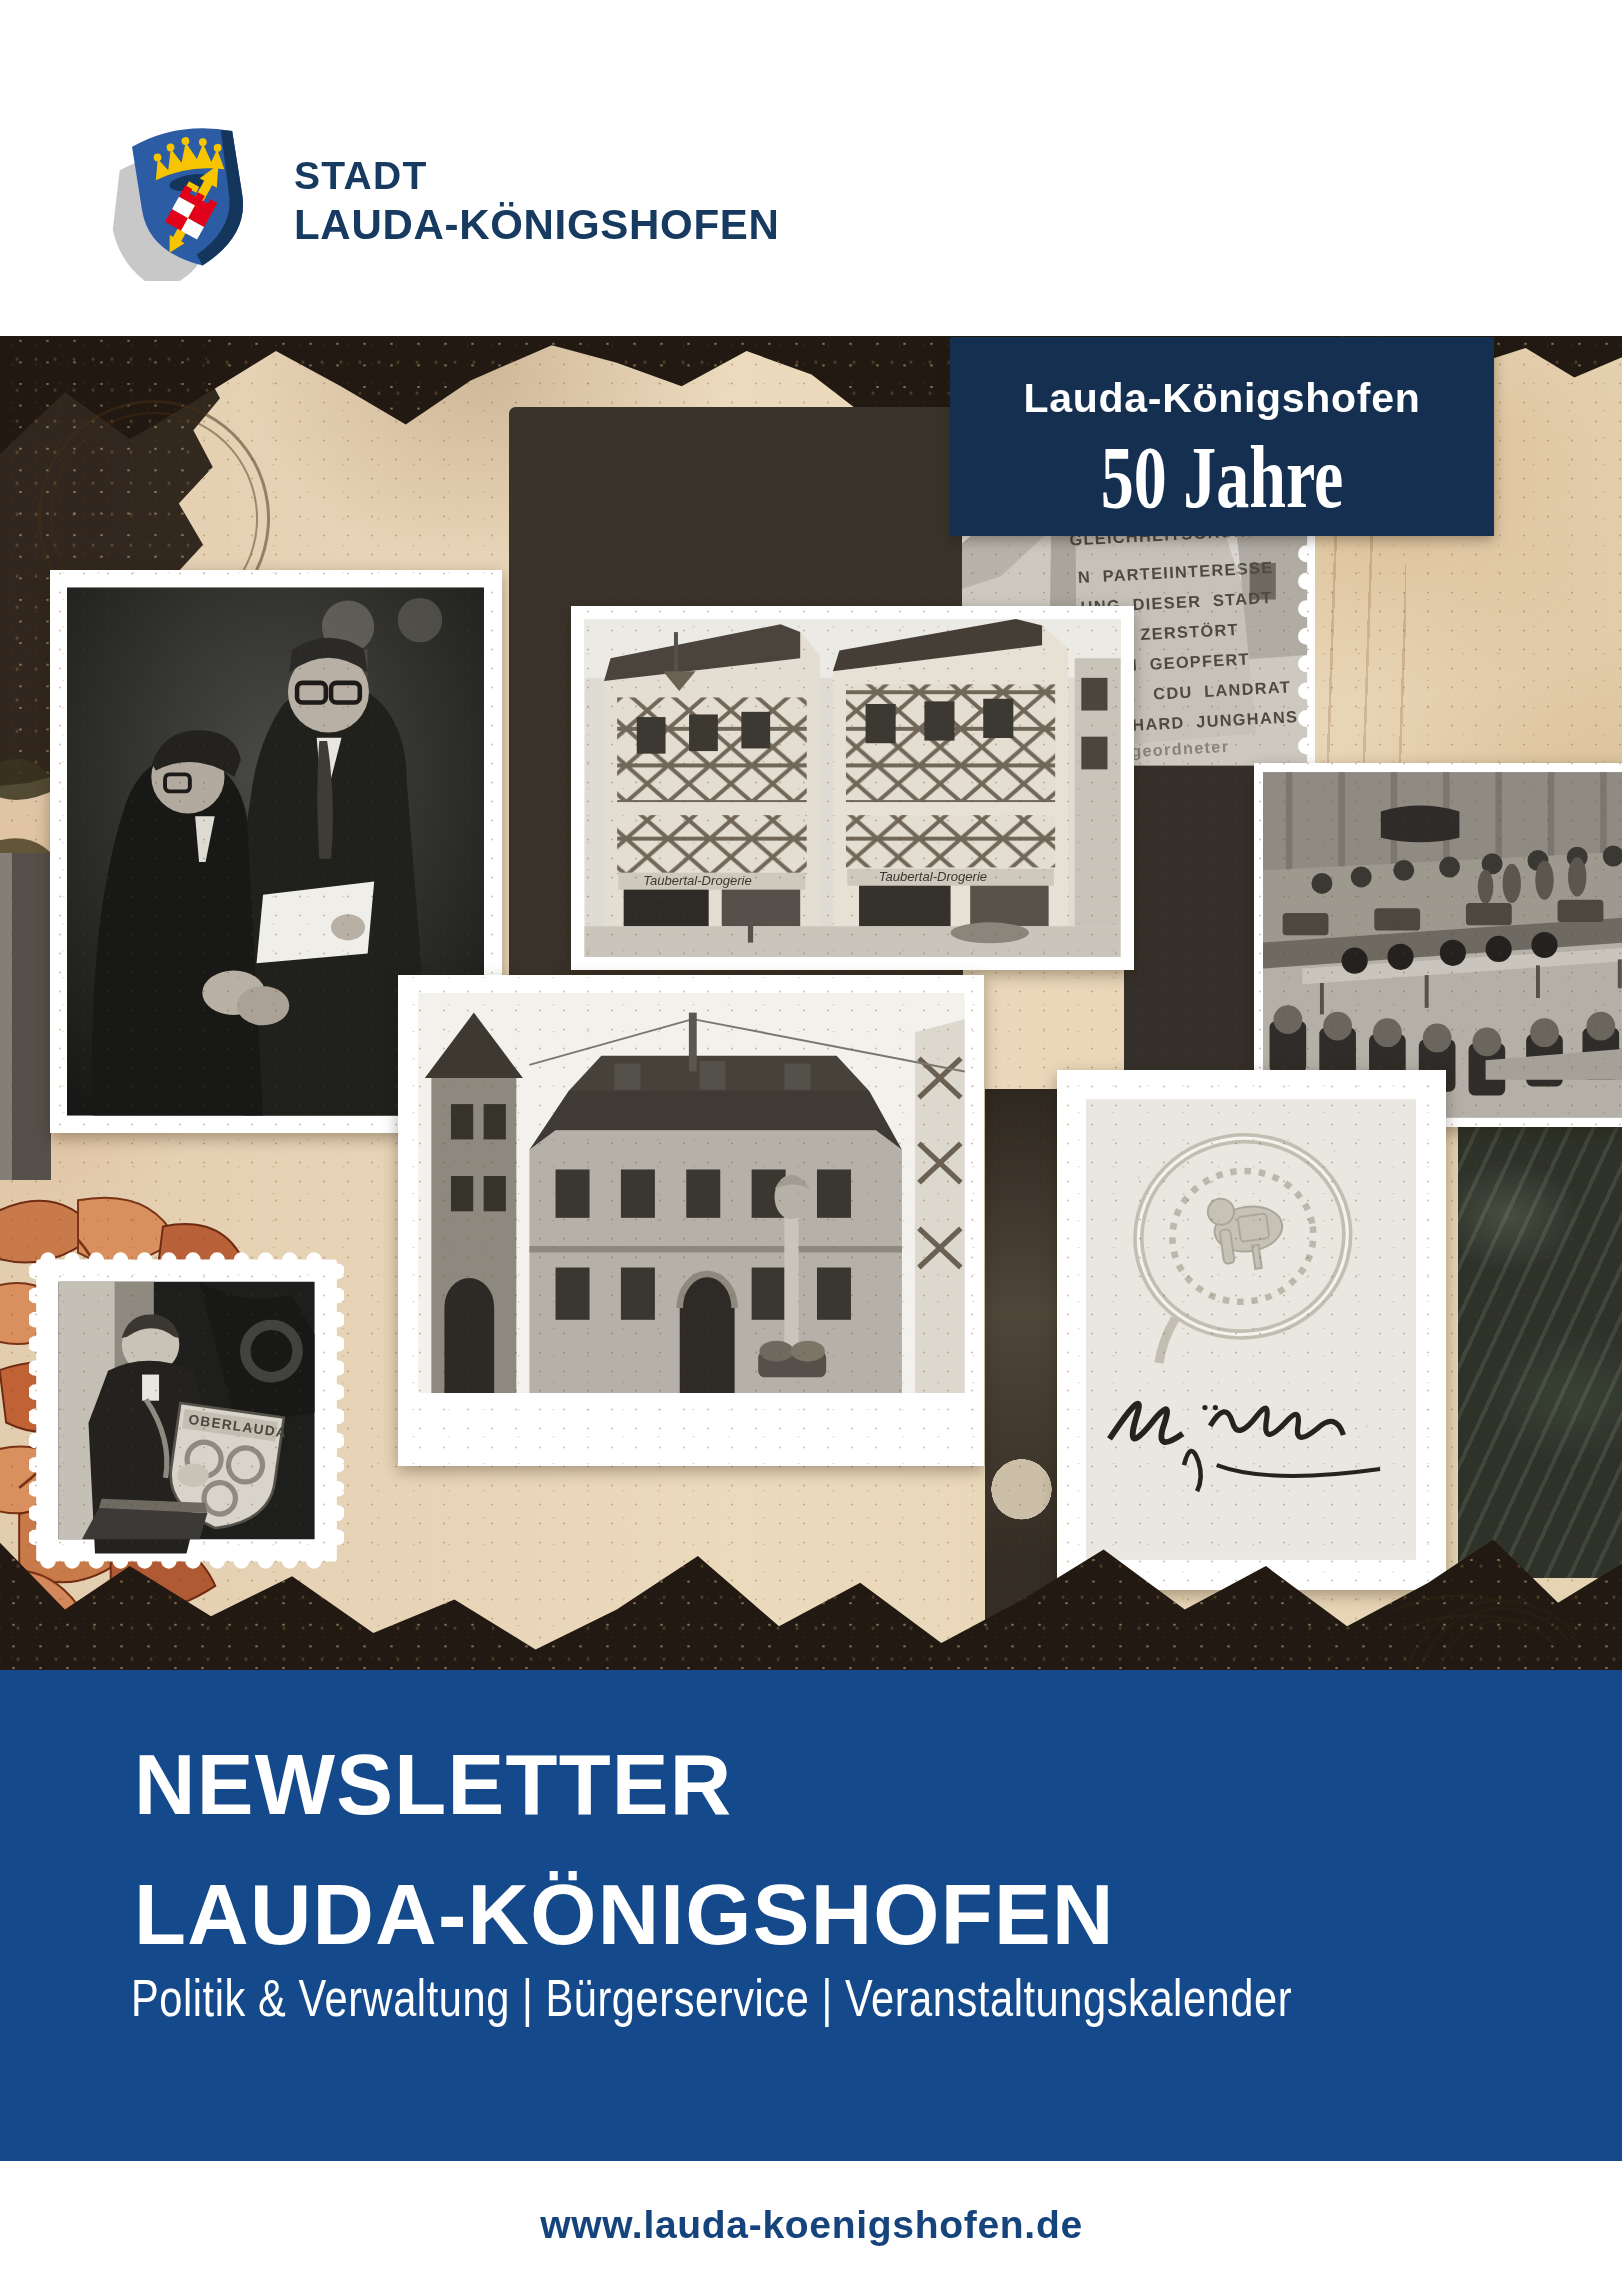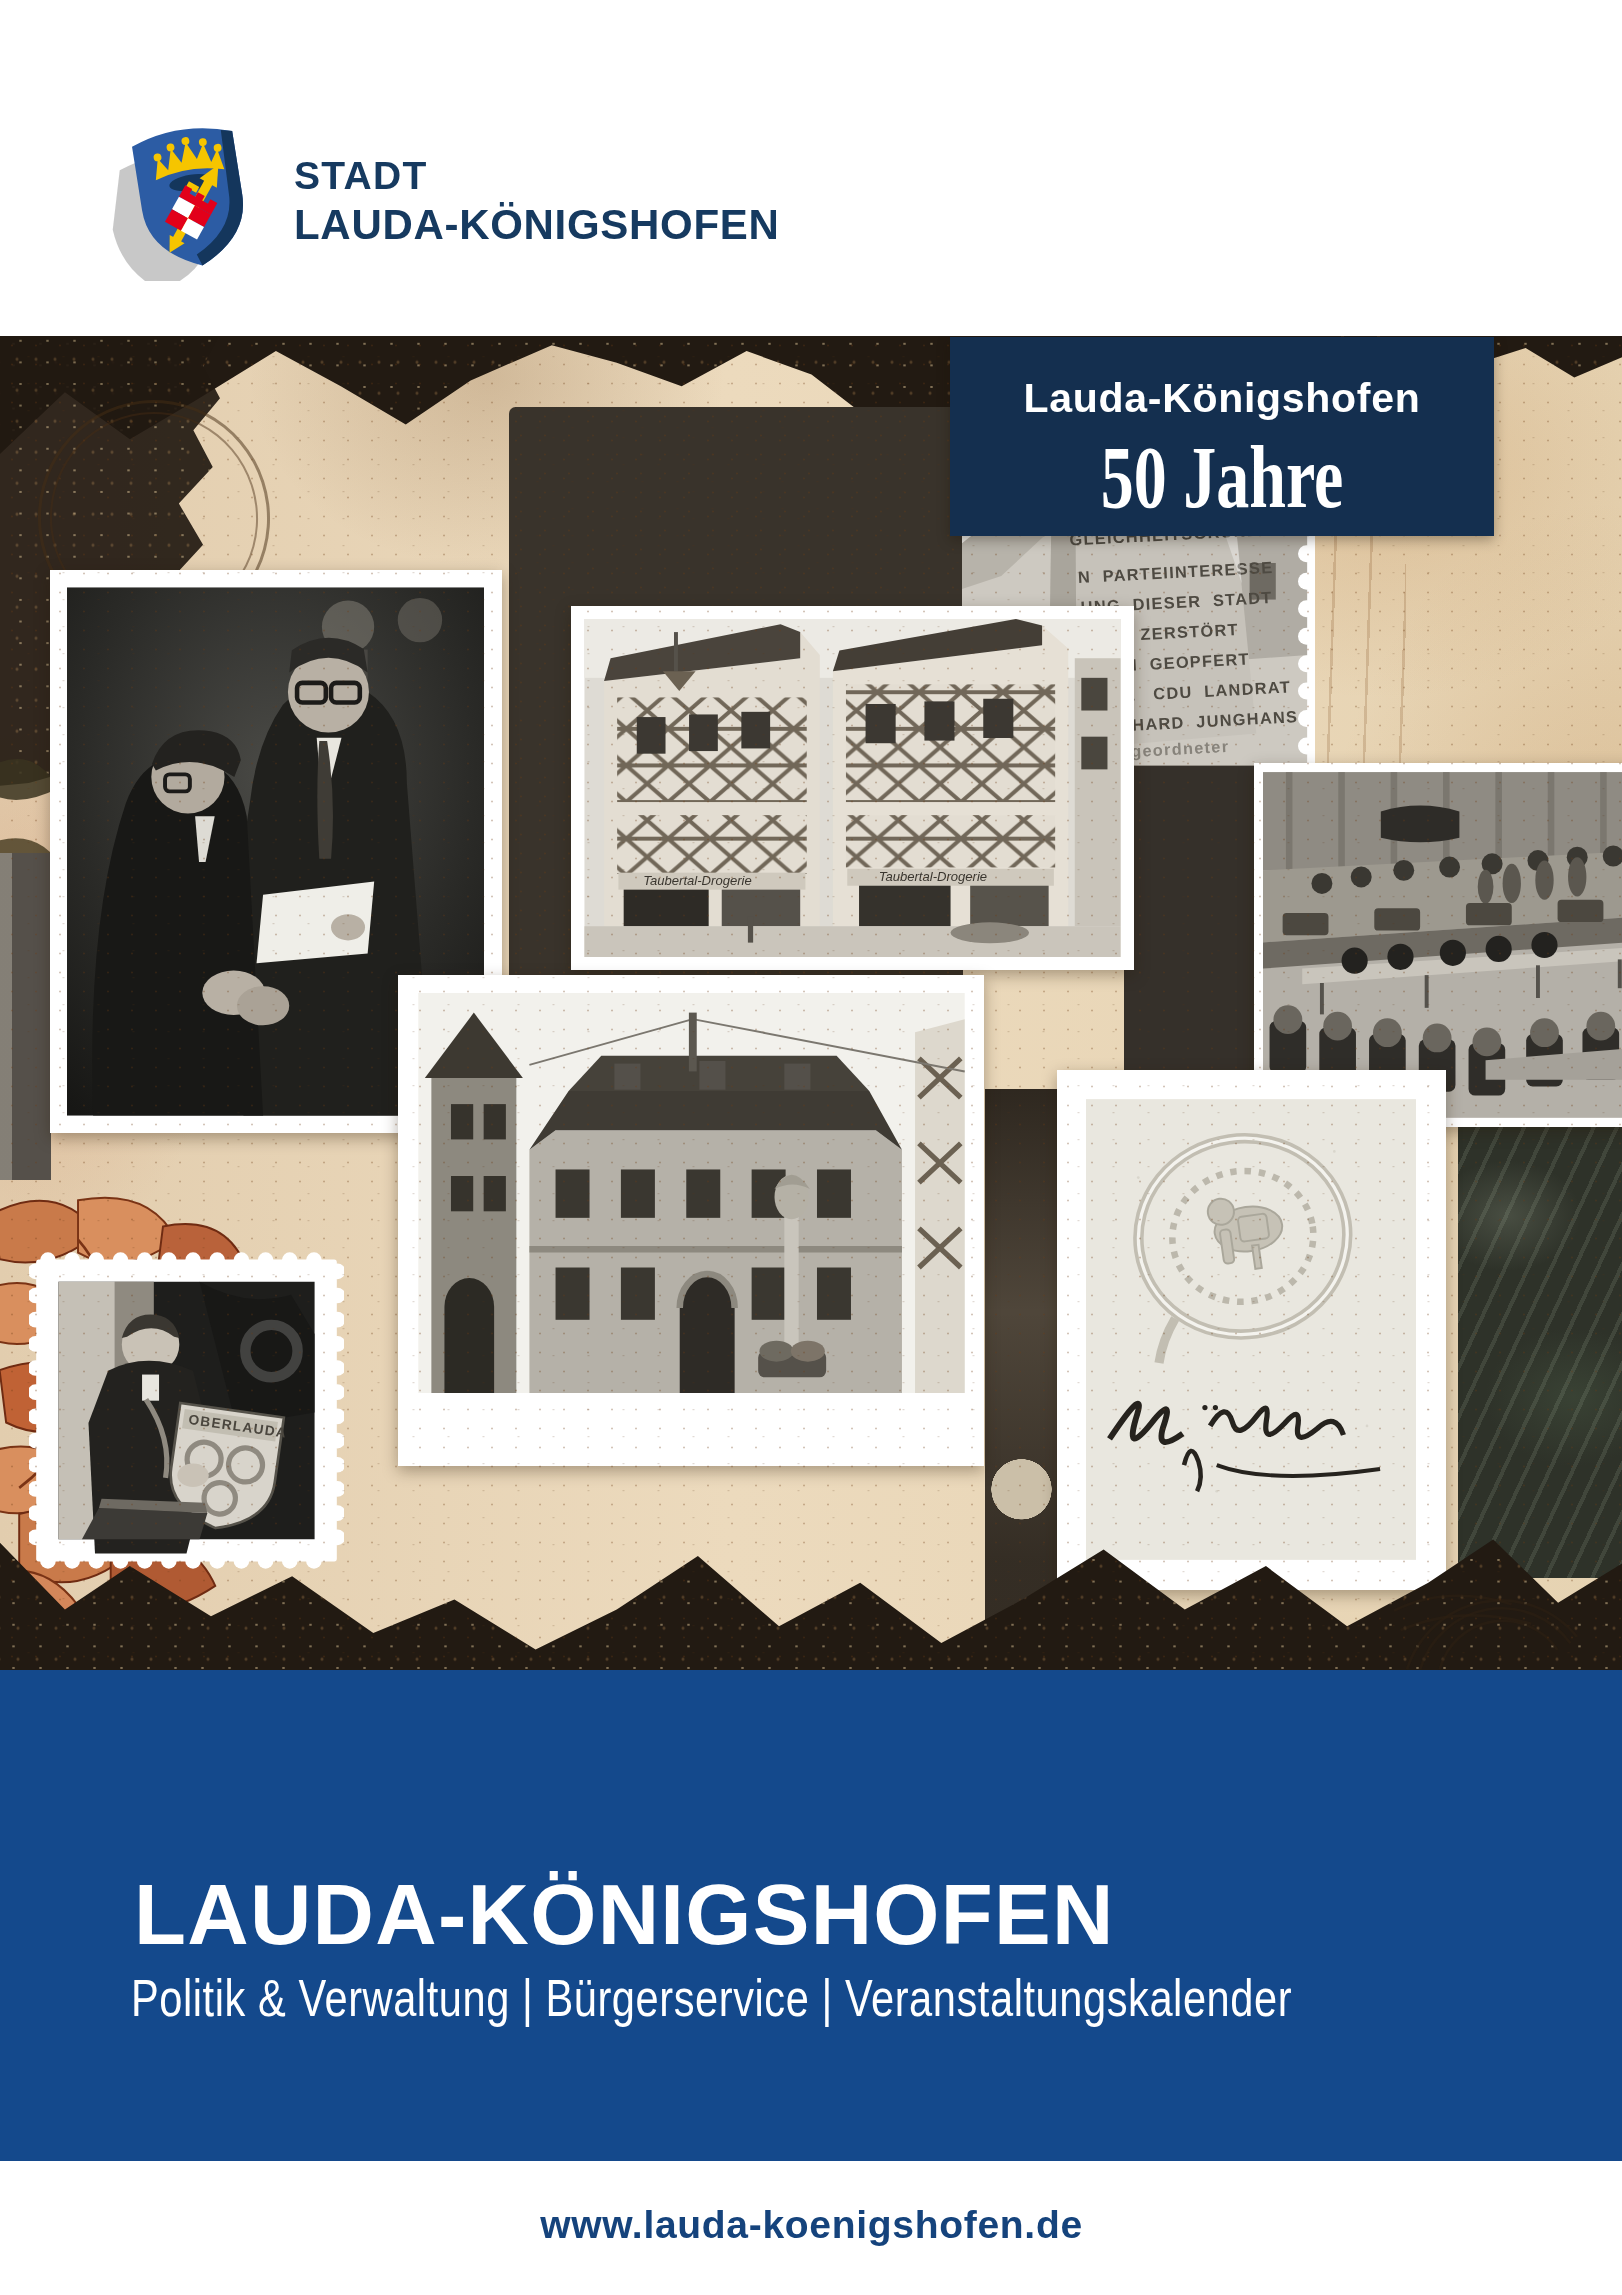--- a/index.html
+++ b/index.html
@@ -568,20 +568,21 @@
 
     <div class="speckle"></div>
 
     <div class="badge">
       <div class="badge-line1">Lauda-Königshofen</div>
       <div class="badge-line2">50 Jahre</div>
     </div>
   </div>
 
   <div class="footer">
+    <div class="f-title f-title1">NEWSLETTER</div>
     <div class="f-title f-title2">LAUDA-KÖNIGSHOFEN</div>
     <div class="f-sub">Politik &amp; Verwaltung | Bürgerservice | Veranstaltungskalender</div>
   </div>
 
   <div class="bottom">
     <div class="url">www.lauda-koenigshofen.de</div>
   </div>
 
 </div>
 

